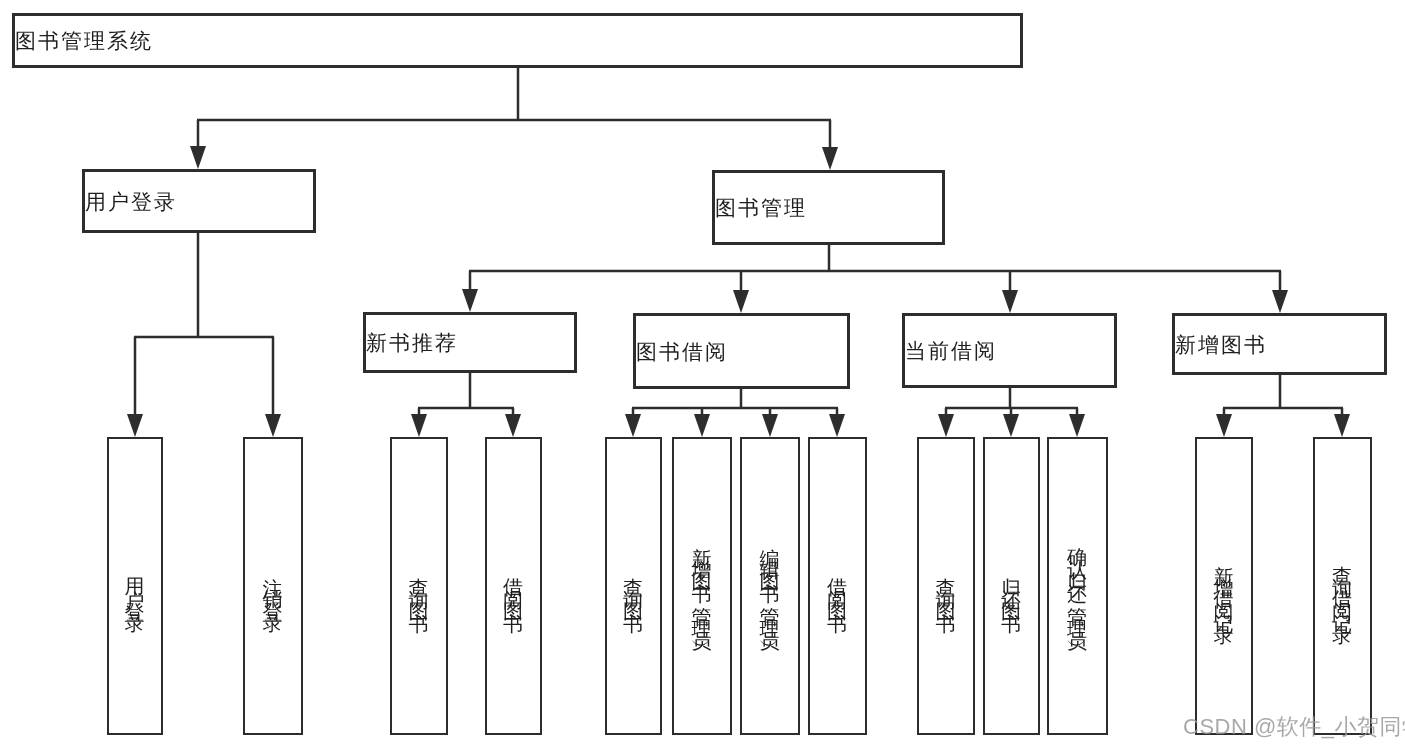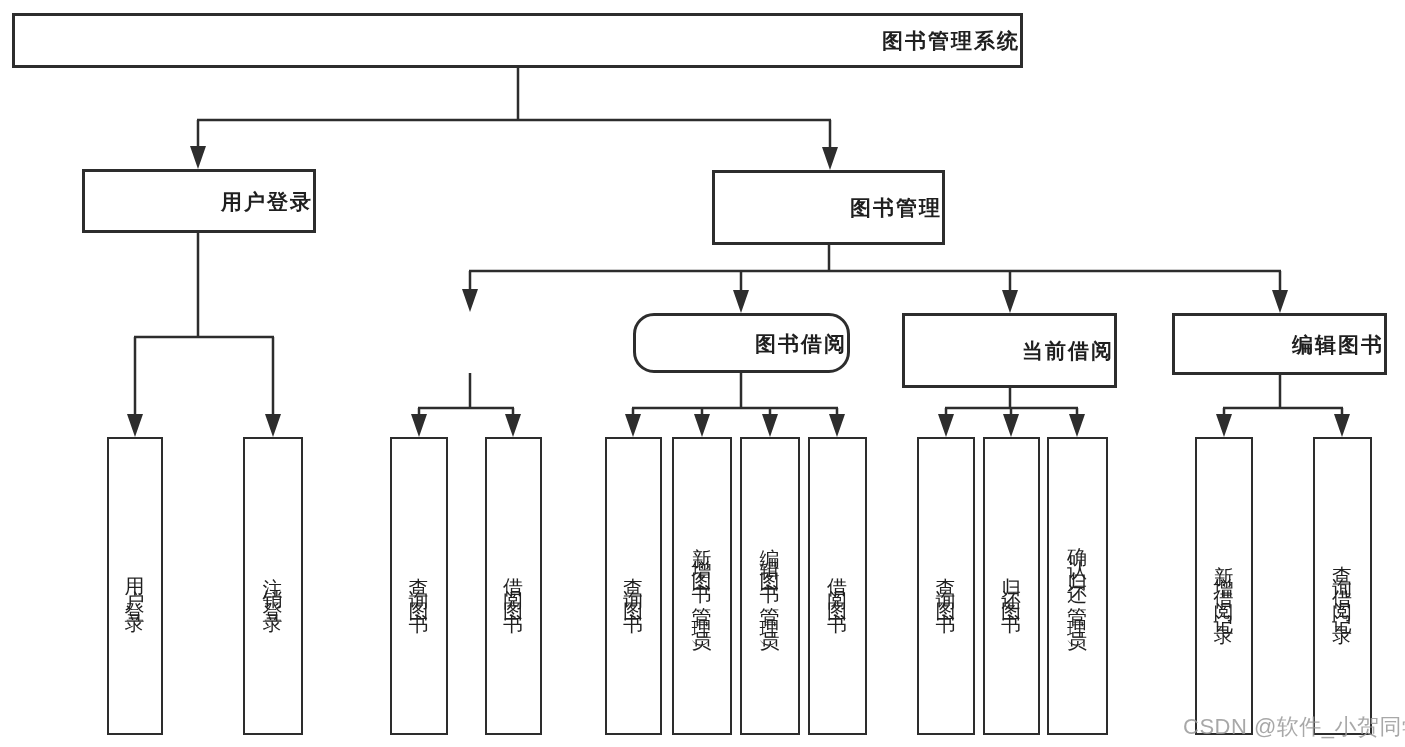--- a/index.html
+++ b/index.html
@@ -22,22 +22,21 @@
     left: 0; top: 0;
     width: 1405px; height: 747px;
   }
   .node {
     position: absolute;
     box-sizing: border-box;
     background: #ffffff;
     border: 3px solid var(--line);
     display: flex;
     align-items: center;
-    justify-content: flex-end;
-    font-weight: bold;
+    justify-content: flex-start;
   }
   .node span {
     color: var(--text);
     font-size: 21px;
     letter-spacing: 2px;
     line-height: 1;
     white-space: nowrap;
   }
   .leaf {
     position: absolute;
@@ -120,28 +119,31 @@
     <span>图书管理系统</span>
   </div>
 
   <div class="node" style="left:82px; top:169px; width:234px; height:64px;">
     <span>用户登录</span>
   </div>
   <div class="node" style="left:712px; top:170px; width:233px; height:75px;">
     <span>图书管理</span>
   </div>
 
-  <div class="node" style="left:633px; top:313px; width:217px; height:60px;border-radius:21px;">
+  <div class="node" style="left:363px; top:312px; width:214px; height:61px;">
+    <span>新书推荐</span>
+  </div>
+  <div class="node" style="left:633px; top:313px; width:217px; height:76px;">
     <span>图书借阅</span>
   </div>
   <div class="node" style="left:902px; top:313px; width:215px; height:75px;">
     <span>当前借阅</span>
   </div>
   <div class="node" style="left:1172px; top:313px; width:215px; height:62px;">
-    <span>编辑图书</span>
+    <span>新增图书</span>
   </div>
 
   <div class="leaf" style="left:107px; width:56px;">
     <span>用户登录</span>
   </div>
   <div class="leaf" style="left:243px; width:60px;">
     <span>注销登录</span>
   </div>
   <div class="leaf" style="left:390px; width:58px;">
     <span>查询图书</span>

